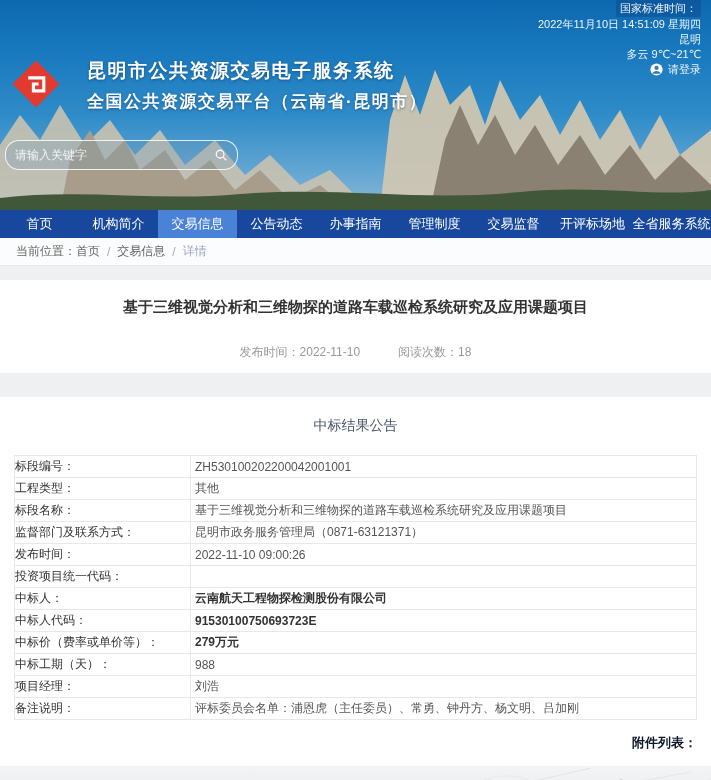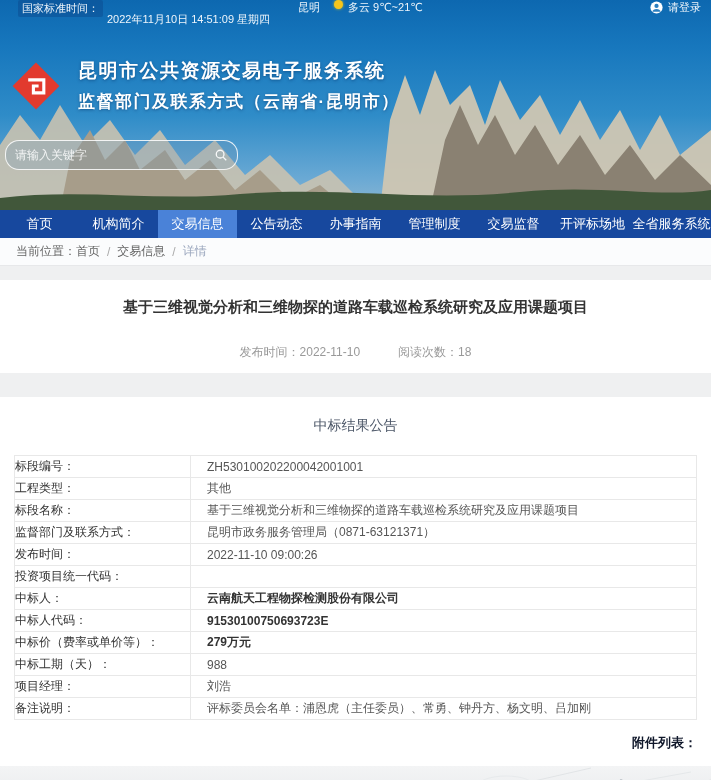--- a/index.html
+++ b/index.html
@@ -15,38 +15,38 @@
   
   .banner {
     position: relative;
     height: 210px;
     background: linear-gradient(180deg, #0d68b0 0%, #1777bd 22%, #2f8cc8 55%, #6aa9d4 85%, #8db8d2 100%);
     overflow: hidden;
   }
   .rocks { position: absolute; left: 0; bottom: 0; width: 711px; height: 150px; display: block; }
 
   .topbar {
-    position: absolute; top: 0; left: 8px; right: 0; height: 22px;
-    display: flex; align-items: flex-start;
-    padding: 0 10px; font-size: 11px; color: #eef5fb;
+    position: absolute; top: 0; left: 0; right: 0; height: 22px;
+    display: flex; align-items: flex-end;
+    padding: 0 10px; font-size: 11px; color: #eef5fb; flex-direction: column;
   }
   .topbar .time-label { background: rgba(10,70,140,.45); padding: 1px 4px; border-radius: 2px; }
-  .topbar .datetime { margin-left: 4px; margin-top: 12px; }
+  .topbar .datetime { margin-left: 4px; }
   .topbar .city { margin-left: 28px; }
   .topbar .sun-dot {
     width: 9px; height: 9px; border-radius: 50%;
     background: #f6c51b; display: inline-block; margin: 0 5px 0 14px;
     box-shadow: 0 0 3px rgba(255,220,0,.8);
   }
   .topbar .spacer { flex: 1; }
   .topbar .login { display: flex; align-items: center; gap: 5px; cursor: pointer; }
 
   .brand {
     position: absolute; top: 58px; left: 10px;
-    display: flex; align-items: center; gap: 16px; color: #fff;
+    display: flex; align-items: flex-start; gap: 25px; color: #fff;
   }
   .brand .titles { text-shadow: 0 1px 3px rgba(0,40,90,.5); letter-spacing: 1.5px; }
   .brand .t1 { font-size: 19px; font-weight: bold; }
   .brand .t2 { font-size: 17px; font-weight: bold; margin-top: 6px; }
 
   .search-box {
     position: absolute; top: 140px; left: 5px;
     width: 233px; height: 30px;
     border: 1px solid rgba(255,255,255,.85);
     border-radius: 14px;
@@ -85,21 +85,21 @@
 
   
   .card2 { margin-top: 24px; background: #fff; padding: 20px 14px 0; }
   .card2 .heading { text-align: center; font-size: 14px; color: #4a5566; margin-bottom: 20px; }
   table.result { width: 100%; border-collapse: collapse; }
   table.result td {
     border: 1px solid #e8e8e8; height: 22px; font-size: 12px;
     vertical-align: middle;
   }
   td.lbl { width: 176px; color: #333; }
-  td.val { padding-left: 16px; color: #555; }
+  td.val { padding-left: 4px; color: #555; }
   td.val.bold { font-weight: bold; color: #333; }
   .attachments { padding: 14px 0 14px 32px; font-size: 13px; font-weight: bold; color: #0f172a; text-align: right; }
 
   
   .footer {
     position: relative; height: 35px;
     background: linear-gradient(180deg, #f3f4f5, #e9ebed);
     overflow: hidden;
   }
   .footer .sketch { position: absolute; right: 0; bottom: 0; }
@@ -138,21 +138,21 @@
     </span>
   </div>
 
   <div class="brand">
     <svg width="52" height="52" viewBox="0 0 60 60" aria-hidden="true">
       <polygon points="30,3 57,30 30,57 3,30" fill="#e23a2e"></polygon>
       <path d="M21,23 h18 v15 h-12 v-8 h6" stroke="#ffffff" stroke-width="3.6" fill="none"></path>
     </svg>
     <div class="titles">
       <div class="t1">昆明市公共资源交易电子服务系统</div>
-      <div class="t2">监督部门及联系方式（云南省·昆明市）</div>
+      <div class="t2">全国公共资源交易平台（云南省·昆明市）</div>
     </div>
   </div>
 
   <div class="search-box">
     <input type="text" value="" placeholder="请输入关键字" style="">
     <svg width="14" height="14" viewBox="0 0 16 16" aria-hidden="true">
       <circle cx="7" cy="7" r="4.4" fill="none" stroke="rgba(255,255,255,0.92)" stroke-width="1.5"></circle>
       <line x1="10.4" y1="10.4" x2="14" y2="14" stroke="rgba(255,255,255,0.92)" stroke-width="1.5"></line>
     </svg>
   </div>

